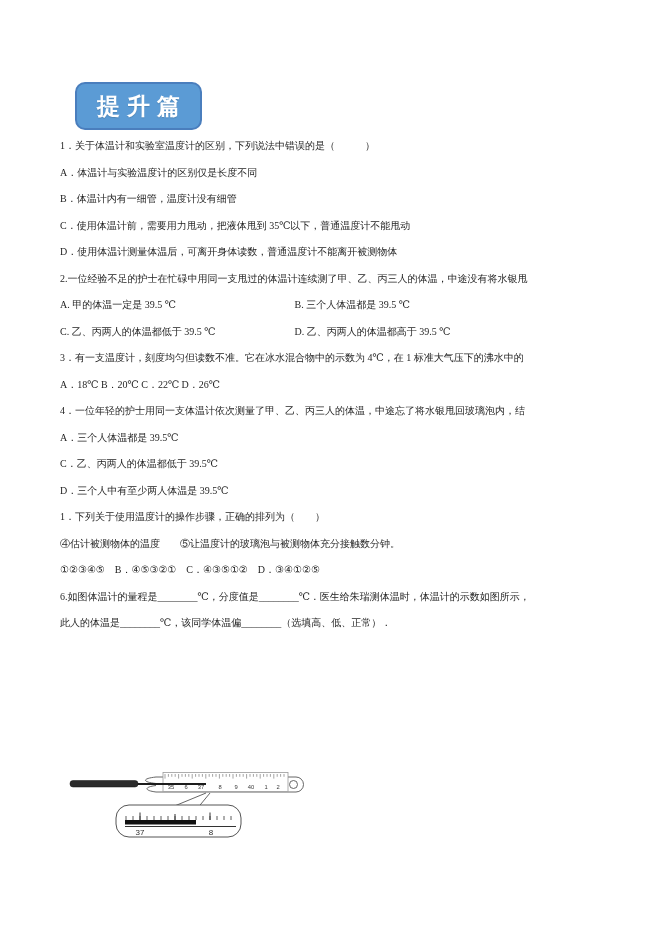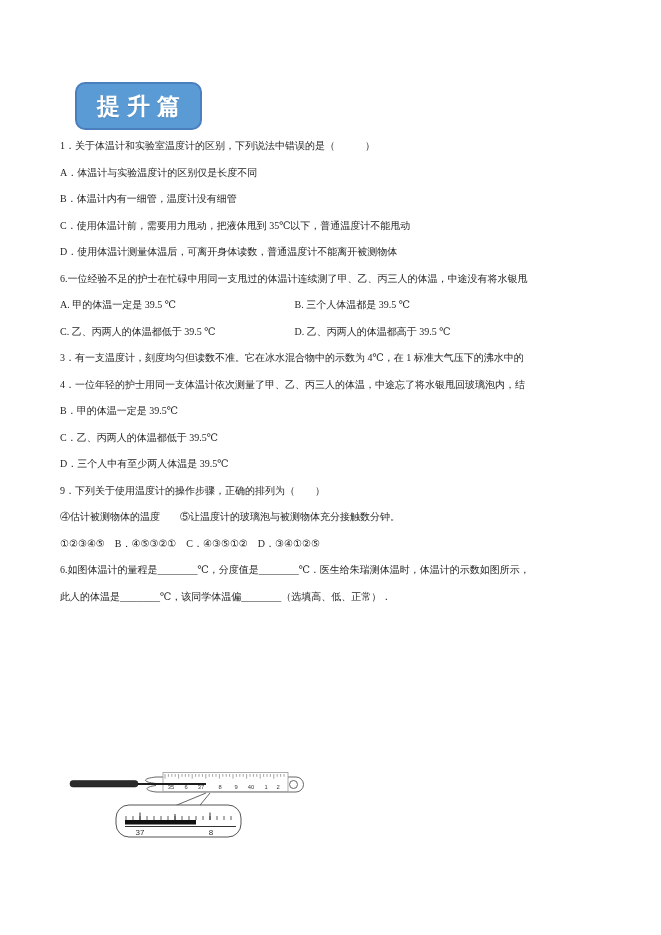--- a/index.html
+++ b/index.html
@@ -40,38 +40,39 @@
     <span class="badge-label">提升篇</span>
   </div>
 
   <div class="content">
     <div class="ln">1．关于体温计和实验室温度计的区别，下列说法中错误的是（　　　）</div>
     <div class="ln">A．体温计与实验温度计的区别仅是长度不同</div>
     <div class="ln">B．体温计内有一细管，温度计没有细管</div>
     <div class="ln">C．使用体温计前，需要用力甩动，把液体甩到 35℃以下，普通温度计不能甩动</div>
     <div class="ln">D．使用体温计测量体温后，可离开身体读数，普通温度计不能离开被测物体</div>
 
-    <div class="ln">6.一位经验不足的护士在忙碌中用同一支甩过的体温计连续测了甲、乙、丙三人的体温，中途没有将水银甩</div>
+    <div class="ln">2.一位经验不足的护士在忙碌中用同一支甩过的体温计连续测了甲、乙、丙三人的体温，中途没有将水银甩</div>
     <div class="ln two-col">
       <span class="col1">A. 甲的体温一定是 39.5 ℃</span>
       <span>B. 三个人体温都是 39.5 ℃</span>
     </div>
     <div class="ln two-col">
       <span class="col1">C. 乙、丙两人的体温都低于 39.5 ℃</span>
       <span>D. 乙、丙两人的体温都高于 39.5 ℃</span>
     </div>
 
     <div class="ln">3．有一支温度计，刻度均匀但读数不准。它在冰水混合物中的示数为 4℃，在 1 标准大气压下的沸水中的</div>
+    <div class="ln">A．18℃ B．20℃ C．22℃ D．26℃</div>
 
     <div class="ln">4．一位年轻的护士用同一支体温计依次测量了甲、乙、丙三人的体温，中途忘了将水银甩回玻璃泡内，结</div>
-    <div class="ln">B．甲的体温一定是 39.5℃</div>
+    <div class="ln">A．三个人体温都是 39.5℃</div>
     <div class="ln">C．乙、丙两人的体温都低于 39.5℃</div>
     <div class="ln">D．三个人中有至少两人体温是 39.5℃</div>
 
-    <div class="ln">9．下列关于使用温度计的操作步骤，正确的排列为（　　）</div>
+    <div class="ln">1．下列关于使用温度计的操作步骤，正确的排列为（　　）</div>
     <div class="ln">④估计被测物体的温度　　⑤让温度计的玻璃泡与被测物体充分接触数分钟。</div>
     <div class="ln">①②③④⑤　B．④⑤③②①　C．④③⑤①②　D．③④①②⑤</div>
 
     <div class="ln">6.如图体温计的量程是________℃，分度值是________℃．医生给朱瑞测体温时，体温计的示数如图所示，</div>
     <div class="ln">此人的体温是________℃，该同学体温偏________（选填高、低、正常）．</div>
   </div>
 
   <svg class="fig" width="250" height="72" viewBox="0 0 250 72">
 
     <path d="M88 9 H228 A7.5 7.5 0 0 1 228 24 H88" stroke="#555" stroke-width="0.9"></path>

